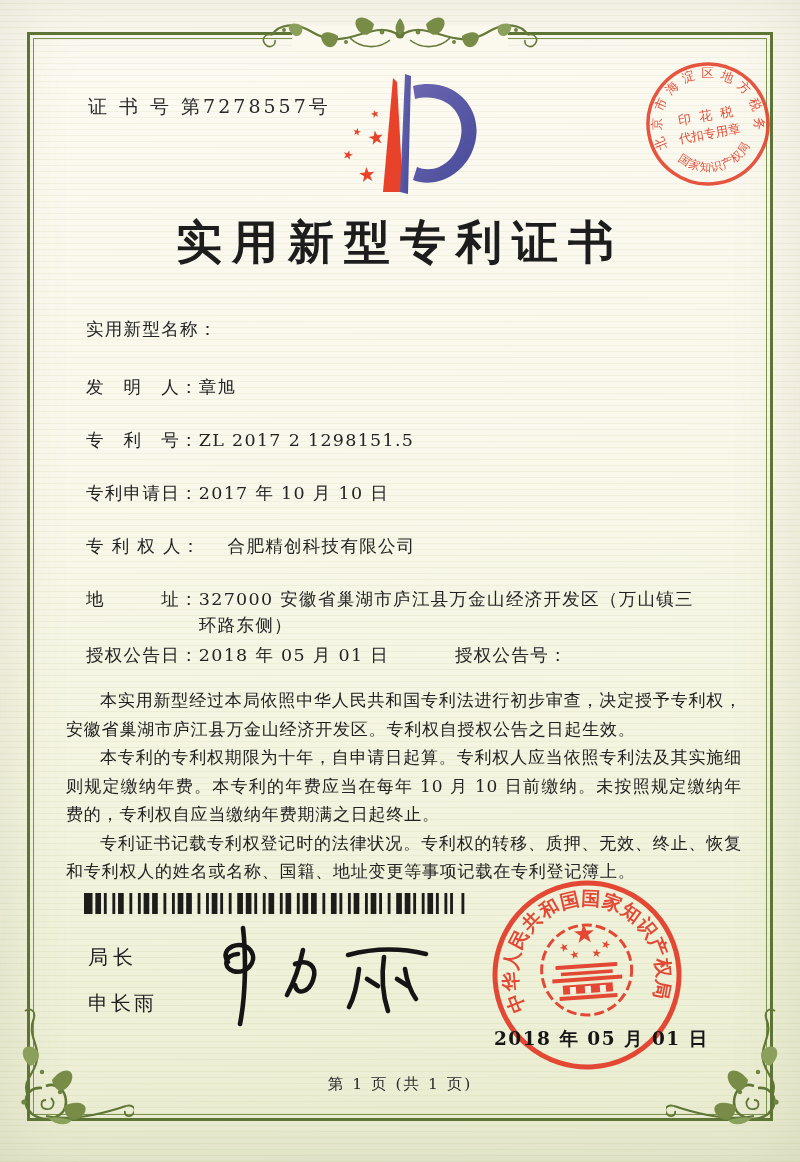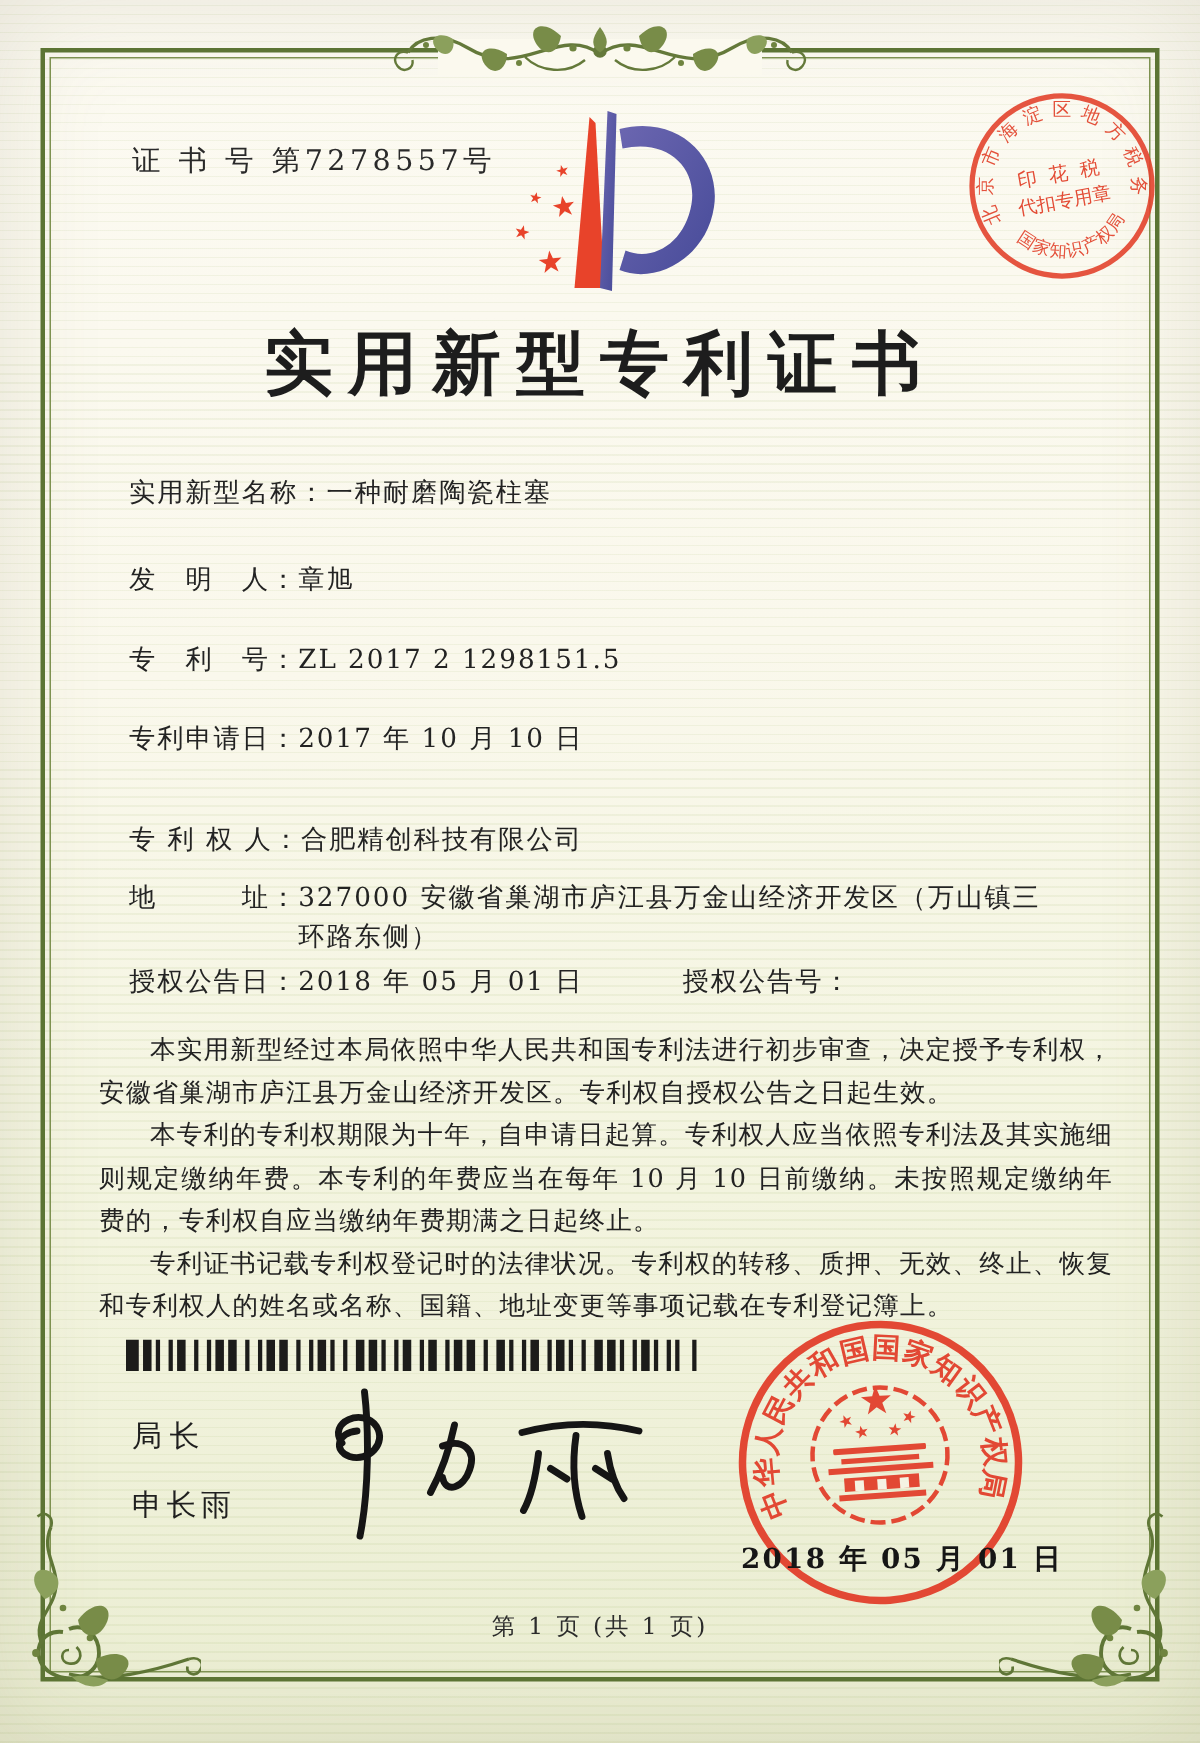--- a/index.html
+++ b/index.html
@@ -38,21 +38,21 @@
   .frow {
     position:absolute; left:86px; width:640px; display:flex; align-items:flex-start;
     font-size:17.5px; letter-spacing:1.3px; color:#232323; line-height:26px;
   }
   .frow .flab { white-space:nowrap; }
   .frow .fval { flex:1; }
   .row-name      { top:316px; }
   .row-inventor  { top:374px; }
   .row-patentno  { top:427px; }
   .row-filing    { top:480px; }
-  .row-patentee  { top:547px; }
+  .row-patentee  { top:533px;gap:27px; }
   .row-address   { top:586px; width:616px; }
   .row-grant     { top:642px; }
   .grant-pair2 { position:absolute; left:369px; top:0; display:flex; white-space:nowrap; }
   .grant-pair1 { display:flex; white-space:nowrap; }
 
   .body-text { left:66px; top:686px; width:676px; }
   .body-text p {
     font-size:17px; line-height:28.5px; text-indent:2em; text-align:justify;
     color:#222; letter-spacing:0.8px;
   }
@@ -180,21 +180,20 @@
       <text x="75" y="64" text-anchor="middle" font-size="13" letter-spacing="2" opacity="0.95">印 花 税</text>
       <text x="75" y="82" text-anchor="middle" font-size="12.5" opacity="0.95">代扣专用章</text>
     </g>
   </svg>
 
   <div class="abs title">实用新型专利证书</div>
 
   <div>
     <div class="frow row-name">
       <span class="flab"><span>实用新型名称</span><span>：</span></span>
-      <span class="fval">一种耐磨陶瓷柱塞</span>
     </div>
     <div class="frow row-inventor">
       <span class="flab"><span>发　明　人</span><span>：</span></span>
       <span class="fval">章旭</span>
     </div>
     <div class="frow row-patentno">
       <span class="flab"><span>专　利　号</span><span>：</span></span>
       <span class="fval">ZL 2017 2 1298151.5</span>
     </div>
     <div class="frow row-filing">

